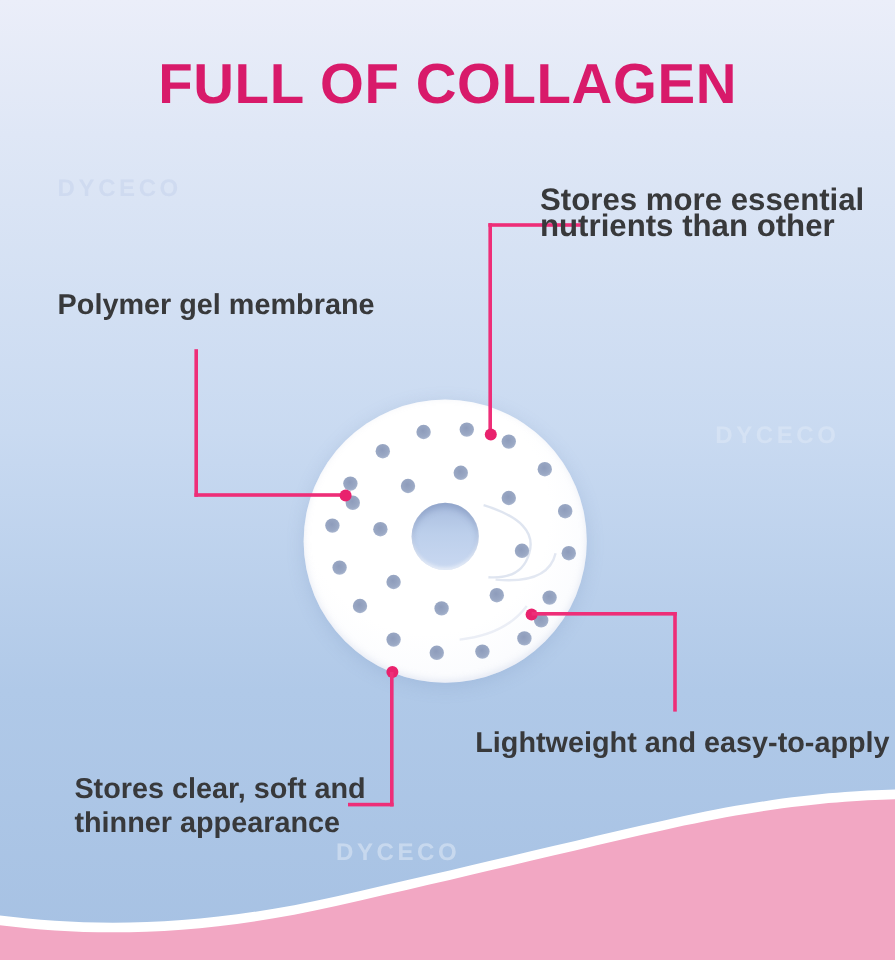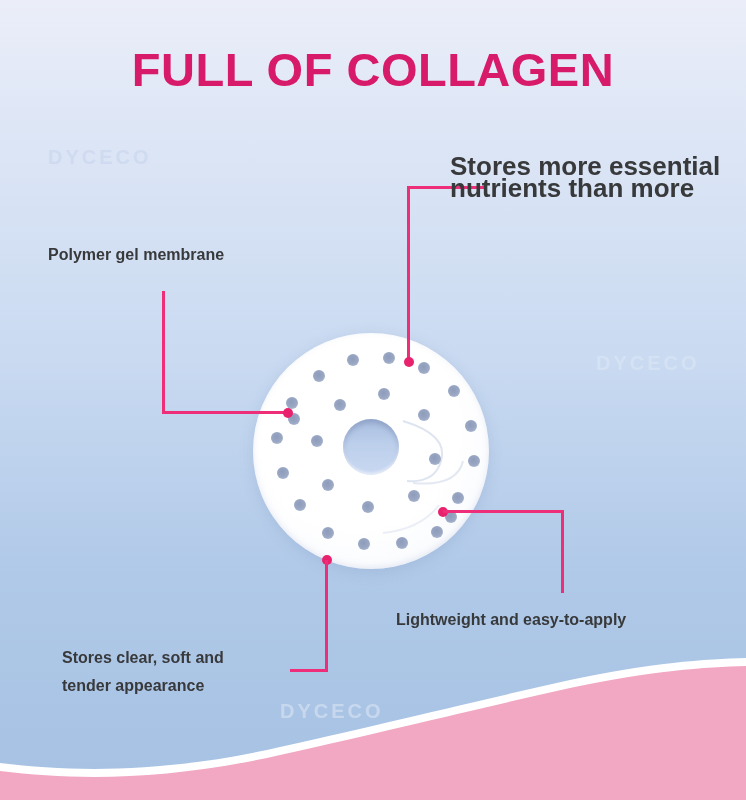--- a/index.html
+++ b/index.html
@@ -32,21 +32,21 @@
     box-shadow:inset 0 4px 5px rgba(95,115,160,0.35), inset 0 -2px 3px rgba(255,255,255,0.6);
   }
   .hole{
     position:absolute;width:12px;height:12px;border-radius:50%;
     background:radial-gradient(circle at 45% 40%, #8e9cbb 0%, #9aa8c4 55%, #b3bfd6 85%, rgba(190,200,220,0.25) 100%);
   }
   
   .seg{position:absolute;background:#ee2e78;}
   .dot{position:absolute;width:10px;height:10px;border-radius:50%;background:#e9226d;}
   
-  .label{position:absolute;color:#38393b;font-weight:700;font-size:16px;}
+  .label{position:absolute;color:#38393b;font-weight:700;font-size:24px;}
   .label-stores{top:155px;left:450px;width:294px;text-align:left;line-height:22px;font-size:26px;}
   .label-polymer{top:242px;left:48px;line-height:26px;}
   .label-lightweight{top:606px;left:396px;line-height:27px;}
   .label-crystal{top:644px;left:62px;line-height:28px;}
   
   .wave{position:absolute;left:0;top:640px;width:746px;height:160px;}
 </style>
 </head>
 <body>
 
@@ -93,21 +93,21 @@
         <div class="hole" style="left: 143px; top: 204px;"></div>
       </div>
     <div class="center-hole"></div>
   </div>
 
   <div class="seg" style="left:407px;top:186px;width:77px;height:3px;"></div>
   <div class="seg" style="left:407px;top:186px;width:3px;height:176px;"></div>
   <div class="dot" style="left:404px;top:357px;"></div>
   <div class="label label-stores">
     <div>Stores more essential</div>
-    <div>nutrients than more</div>
+    <div>nutrients than other</div>
   </div>
 
   <div class="seg" style="left:162px;top:291px;width:3px;height:123px;"></div>
   <div class="seg" style="left:162px;top:411px;width:126px;height:3px;"></div>
   <div class="dot" style="left:283px;top:408px;"></div>
   <div class="label label-polymer">
     <div>Polymer gel membrane</div>
   </div>
 
   <div class="dot" style="left:438px;top:507px;"></div>
@@ -115,21 +115,21 @@
   <div class="seg" style="left:561px;top:510px;width:3px;height:83px;"></div>
   <div class="label label-lightweight">
     <div>Lightweight and easy-to-apply</div>
   </div>
 
   <div class="dot" style="left:322px;top:555px;"></div>
   <div class="seg" style="left:325px;top:560px;width:3px;height:112px;"></div>
   <div class="seg" style="left:290px;top:669px;width:38px;height:3px;"></div>
   <div class="label label-crystal">
     <div>Stores clear, soft and</div>
-    <div>tender appearance</div>
+    <div>thinner appearance</div>
   </div>
 
   <svg class="wave" viewBox="0 0 746 160" preserveAspectRatio="none">
     <path d="M0,123 C80,133 170,132 280,107 C400,80 480,60 570,40 C650,23 706,19 746,18 L746,160 L0,160 Z" fill="#ffffff"></path>
     <path d="M0,131 C80,141 170,140 280,115 C400,88 480,68 570,48 C650,31 706,27 746,26 L746,160 L0,160 Z" fill="#f2a7c3"></path>
   </svg>
 
 </div>
 
 </body></html>

